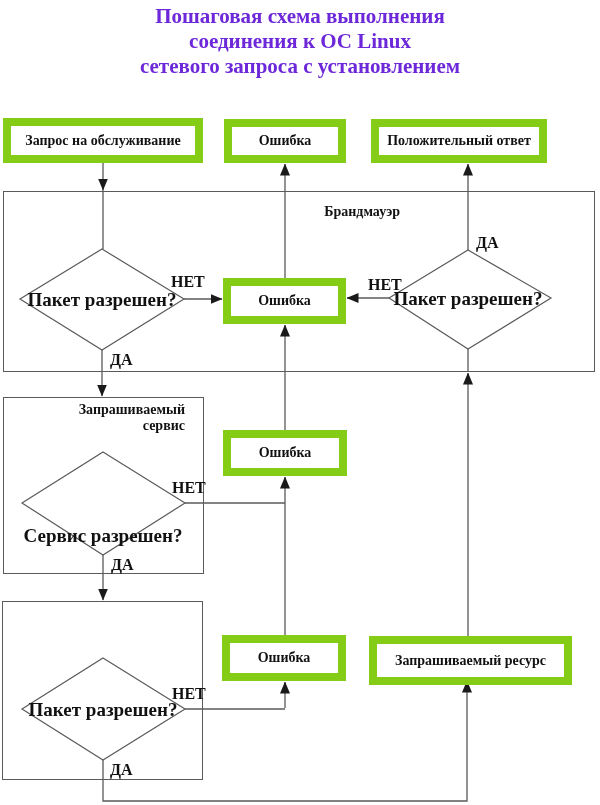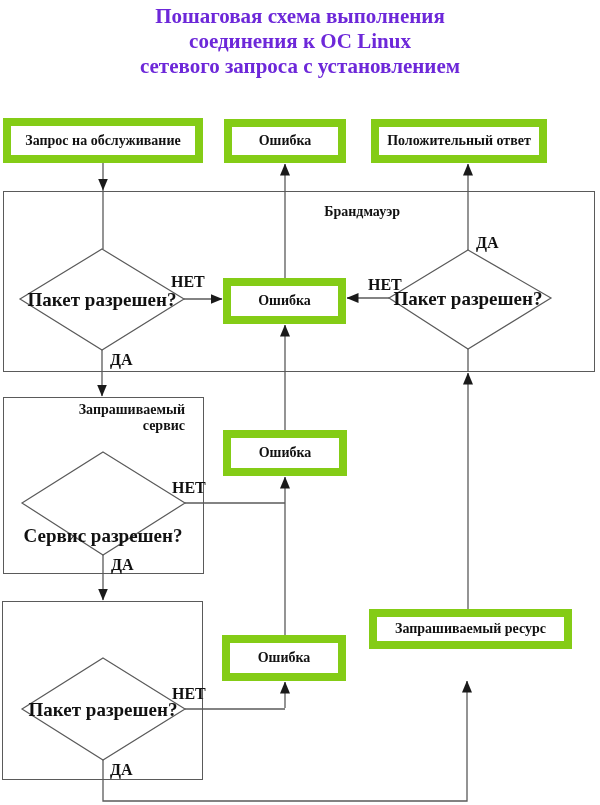--- a/index.html
+++ b/index.html
@@ -84,21 +84,21 @@
   <div class="box" style="left:223px;top:278px;width:123px;height:46px;">
     <span>Ошибка</span>
   </div>
   <div class="box" style="left:223px;top:430px;width:124px;height:46px;">
     <span>Ошибка</span>
   </div>
   <div class="box" style="left:222px;top:635px;width:124px;height:46px;">
     <span>Ошибка</span>
   </div>
 
-  <div class="box" style="left:369px;top:609px;width:203px;height:40px;">
+  <div class="box" style="left:369px;top:636px;width:203px;height:49px;">
     <span>Запрашиваемый ресурс</span>
   </div>
 
   <div class="seclabel" style="left:280px;top:204px;width:120px;">Брандмауэр</div>
   <div class="seclabel" style="left:41px;top:402px;width:120px;margin-left:24px;">Запрашиваемый сервис</div>
 
   <div class="dlabel" style="left:102px;top:300px;">Пакет разрешен?</div>
   <div class="dlabel" style="left:468px;top:299px;">Пакет разрешен?</div>
   <div class="dlabel" style="left:103px;top:504px;margin-top:32px;">Сервис разрешен?</div>
   <div class="dlabel" style="left:103px;top:710px;">Пакет разрешен?</div>

